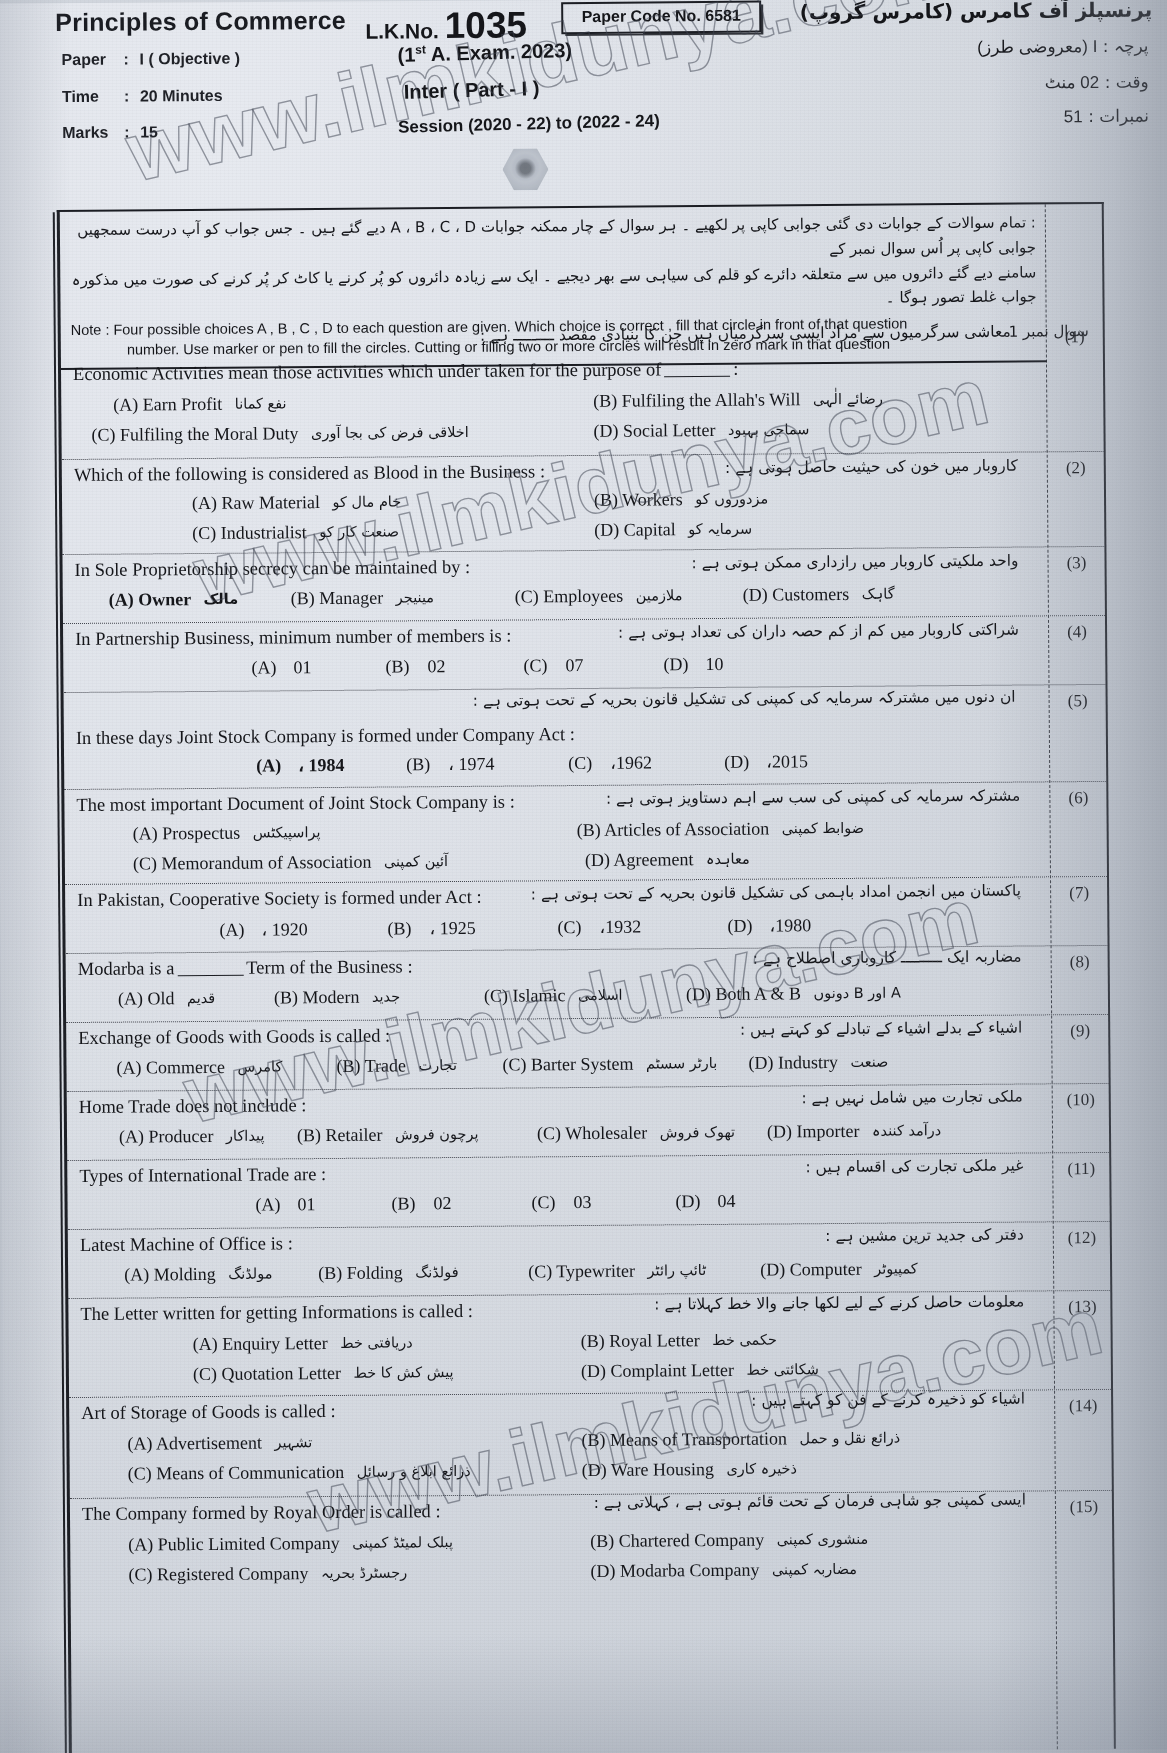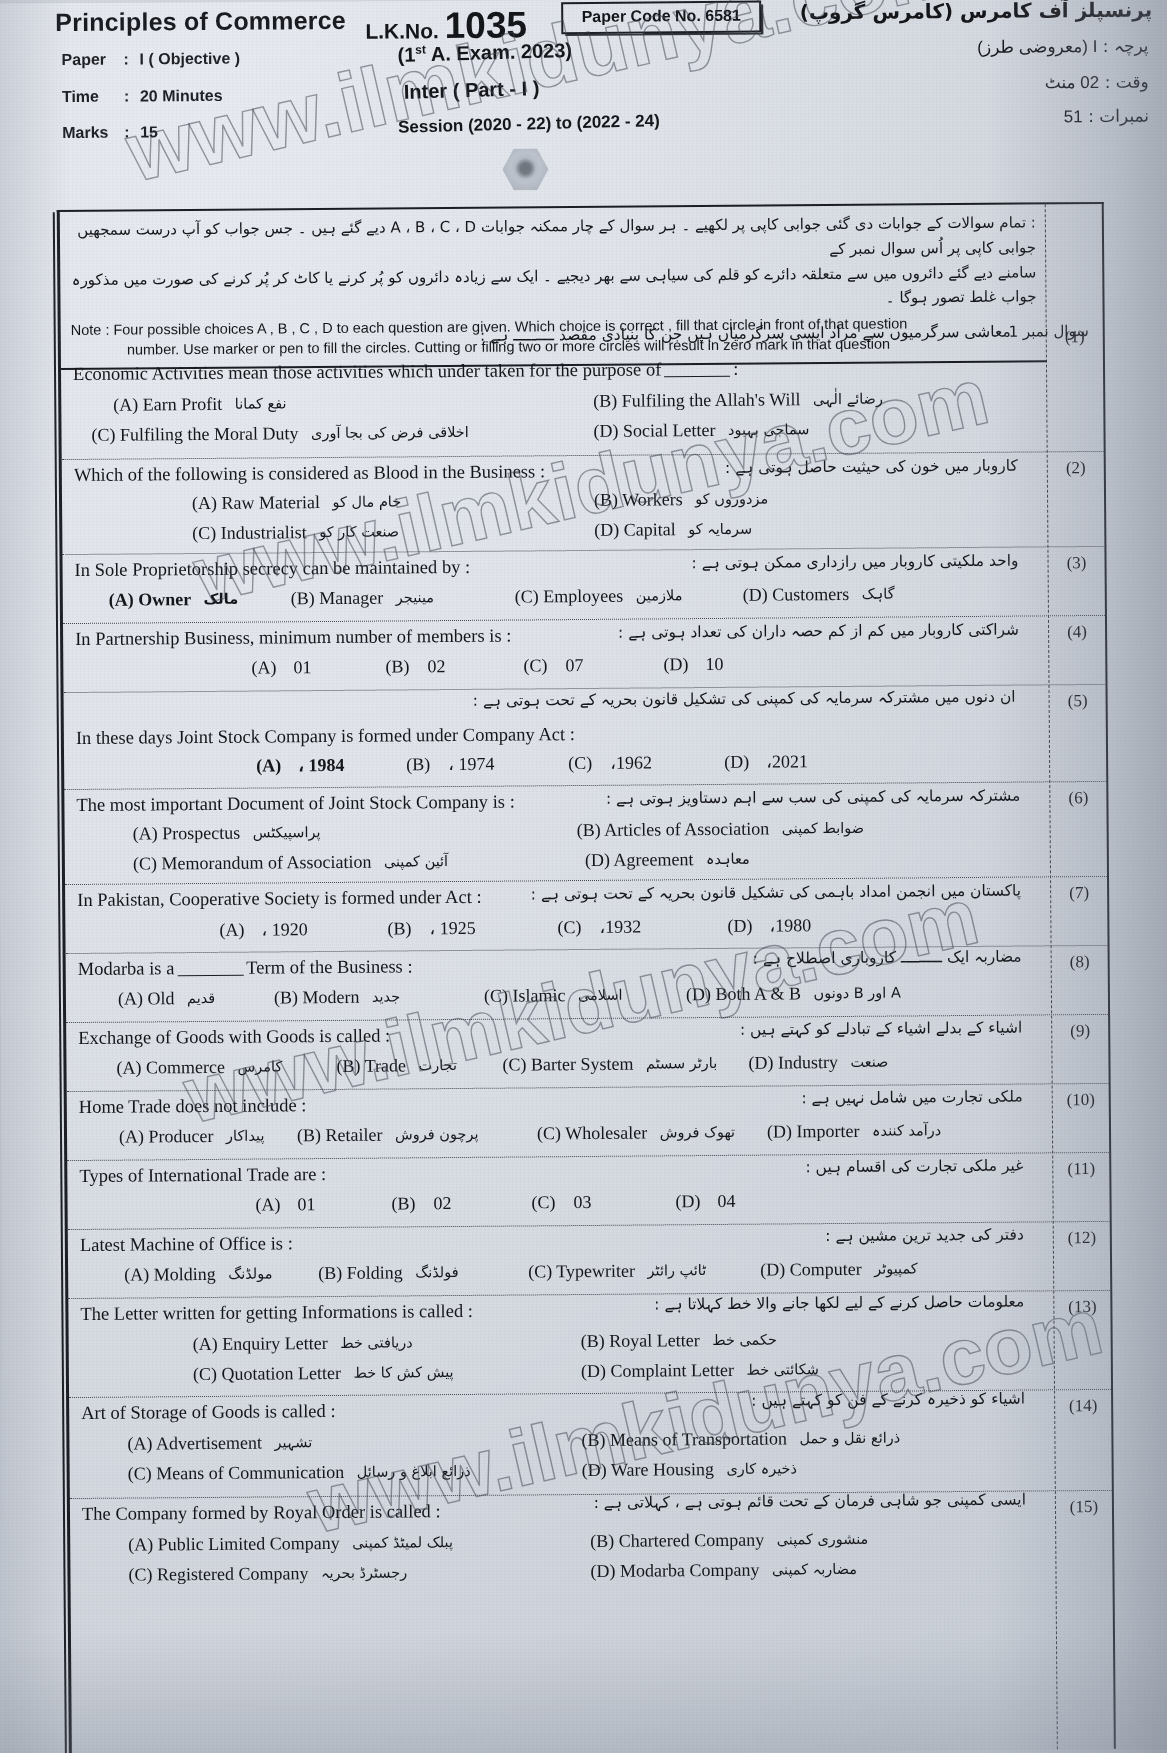--- a/index.html
+++ b/index.html
@@ -376,21 +376,21 @@
           <div class="q-line" style="height:30px;">
             <div class="q-u" style="right:24px;top:-1px;">ان دنوں میں مشترکہ سرمایہ کی کمپنی کی تشکیل قانون بحریہ کے تحت ہوتی ہے :</div>
           </div>
           <div class="q-line" style="height:28px;">
             <div class="q-en">In these days Joint Stock Company is formed under Company Act    :</div>
           </div>
           <div class="opts num-row">
             <div class="o" style="left:180px;font-weight:bold;"><span class="k">(A)</span><span>، 1984</span></div>
             <div class="o" style="left:330px;"><span class="k">(B)</span><span>، 1974</span></div>
             <div class="o" style="left:492px;"><span class="k">(C)</span><span>،1962</span></div>
-            <div class="o" style="left:648px;"><span class="k">(D)</span><span>،2021</span></div>
+            <div class="o" style="left:648px;"><span class="k">(D)</span><span>،2015</span></div>
           </div>
         </div>
       </div>
 
       <div class="q">
         <div class="q-num">(6)</div>
         <div class="q-body">
           <div class="q-line" style="height:28px;">
             <div class="q-en">The most important Document of Joint Stock Company is  :</div>
             <div class="q-u" style="right:20px;top:1px;">مشترکہ سرمایہ کی کمپنی کی سب سے اہم دستاویز ہوتی ہے :</div>

